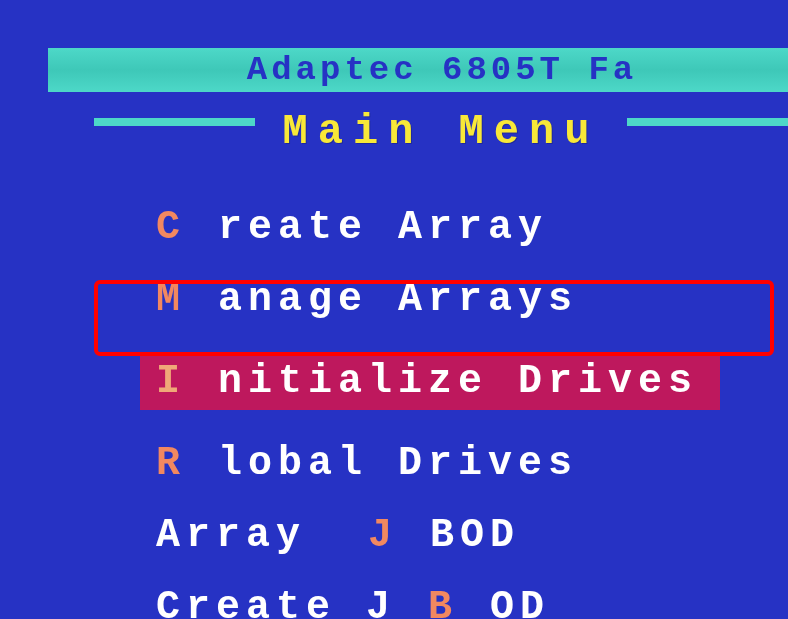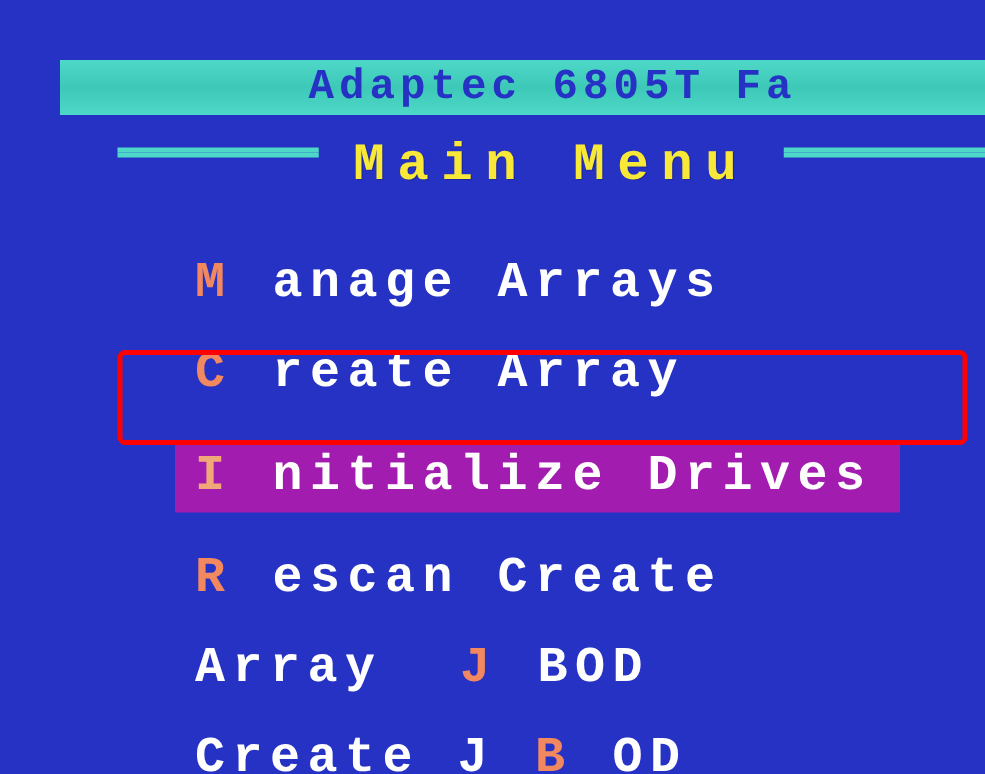--- a/index.html
+++ b/index.html
@@ -71,21 +71,21 @@
       letter-spacing: 6px;
       line-height: 1.4;
       margin-bottom: 10px;
       white-space: nowrap;
       position: relative;
     }
     .menu-item .hotkey {
       color: #f28860;
     }
     .menu-item.selected {
-      background: #a21caf;
+      background: #be185d;
       display: inline-block;
       padding: 0 6px 0 0;
     }
     .menu-item.selected .hotkey {
       color: #f0a878;
     }
     .highlight-box {
       position: absolute;
       border: 4px solid #ff0000;
       border-radius: 6px;
@@ -104,22 +104,22 @@
 </div>
 
 <div class="menu-container">
   <div class="menu-title-row">
     <div class="double-line left"></div>
     <div class="menu-title">Main Menu</div>
     <div class="double-line right"></div>
   </div>
 
   <div class="menu-items">
+    <div class="menu-item"><span class="hotkey">C</span><span>reate Array</span></div>
     <div class="menu-item"><span class="hotkey">M</span><span>anage Arrays</span></div>
-    <div class="menu-item"><span class="hotkey">C</span><span>reate Array</span></div>
     <div class="menu-item selected"><span class="hotkey">I</span><span>nitialize Drives</span></div>
-    <div class="menu-item"><span class="hotkey">R</span><span>escan Create</span></div>
+    <div class="menu-item"><span class="hotkey">R</span><span>lobal Drives</span></div>
     <div class="menu-item"><span>Array </span><span class="hotkey">J</span><span>BOD</span></div>
     <div class="menu-item"><span>Create J</span><span class="hotkey">B</span><span>OD</span></div>
   </div>
 </div>
 
 <div class="highlight-box"></div>
 
 </body></html>

